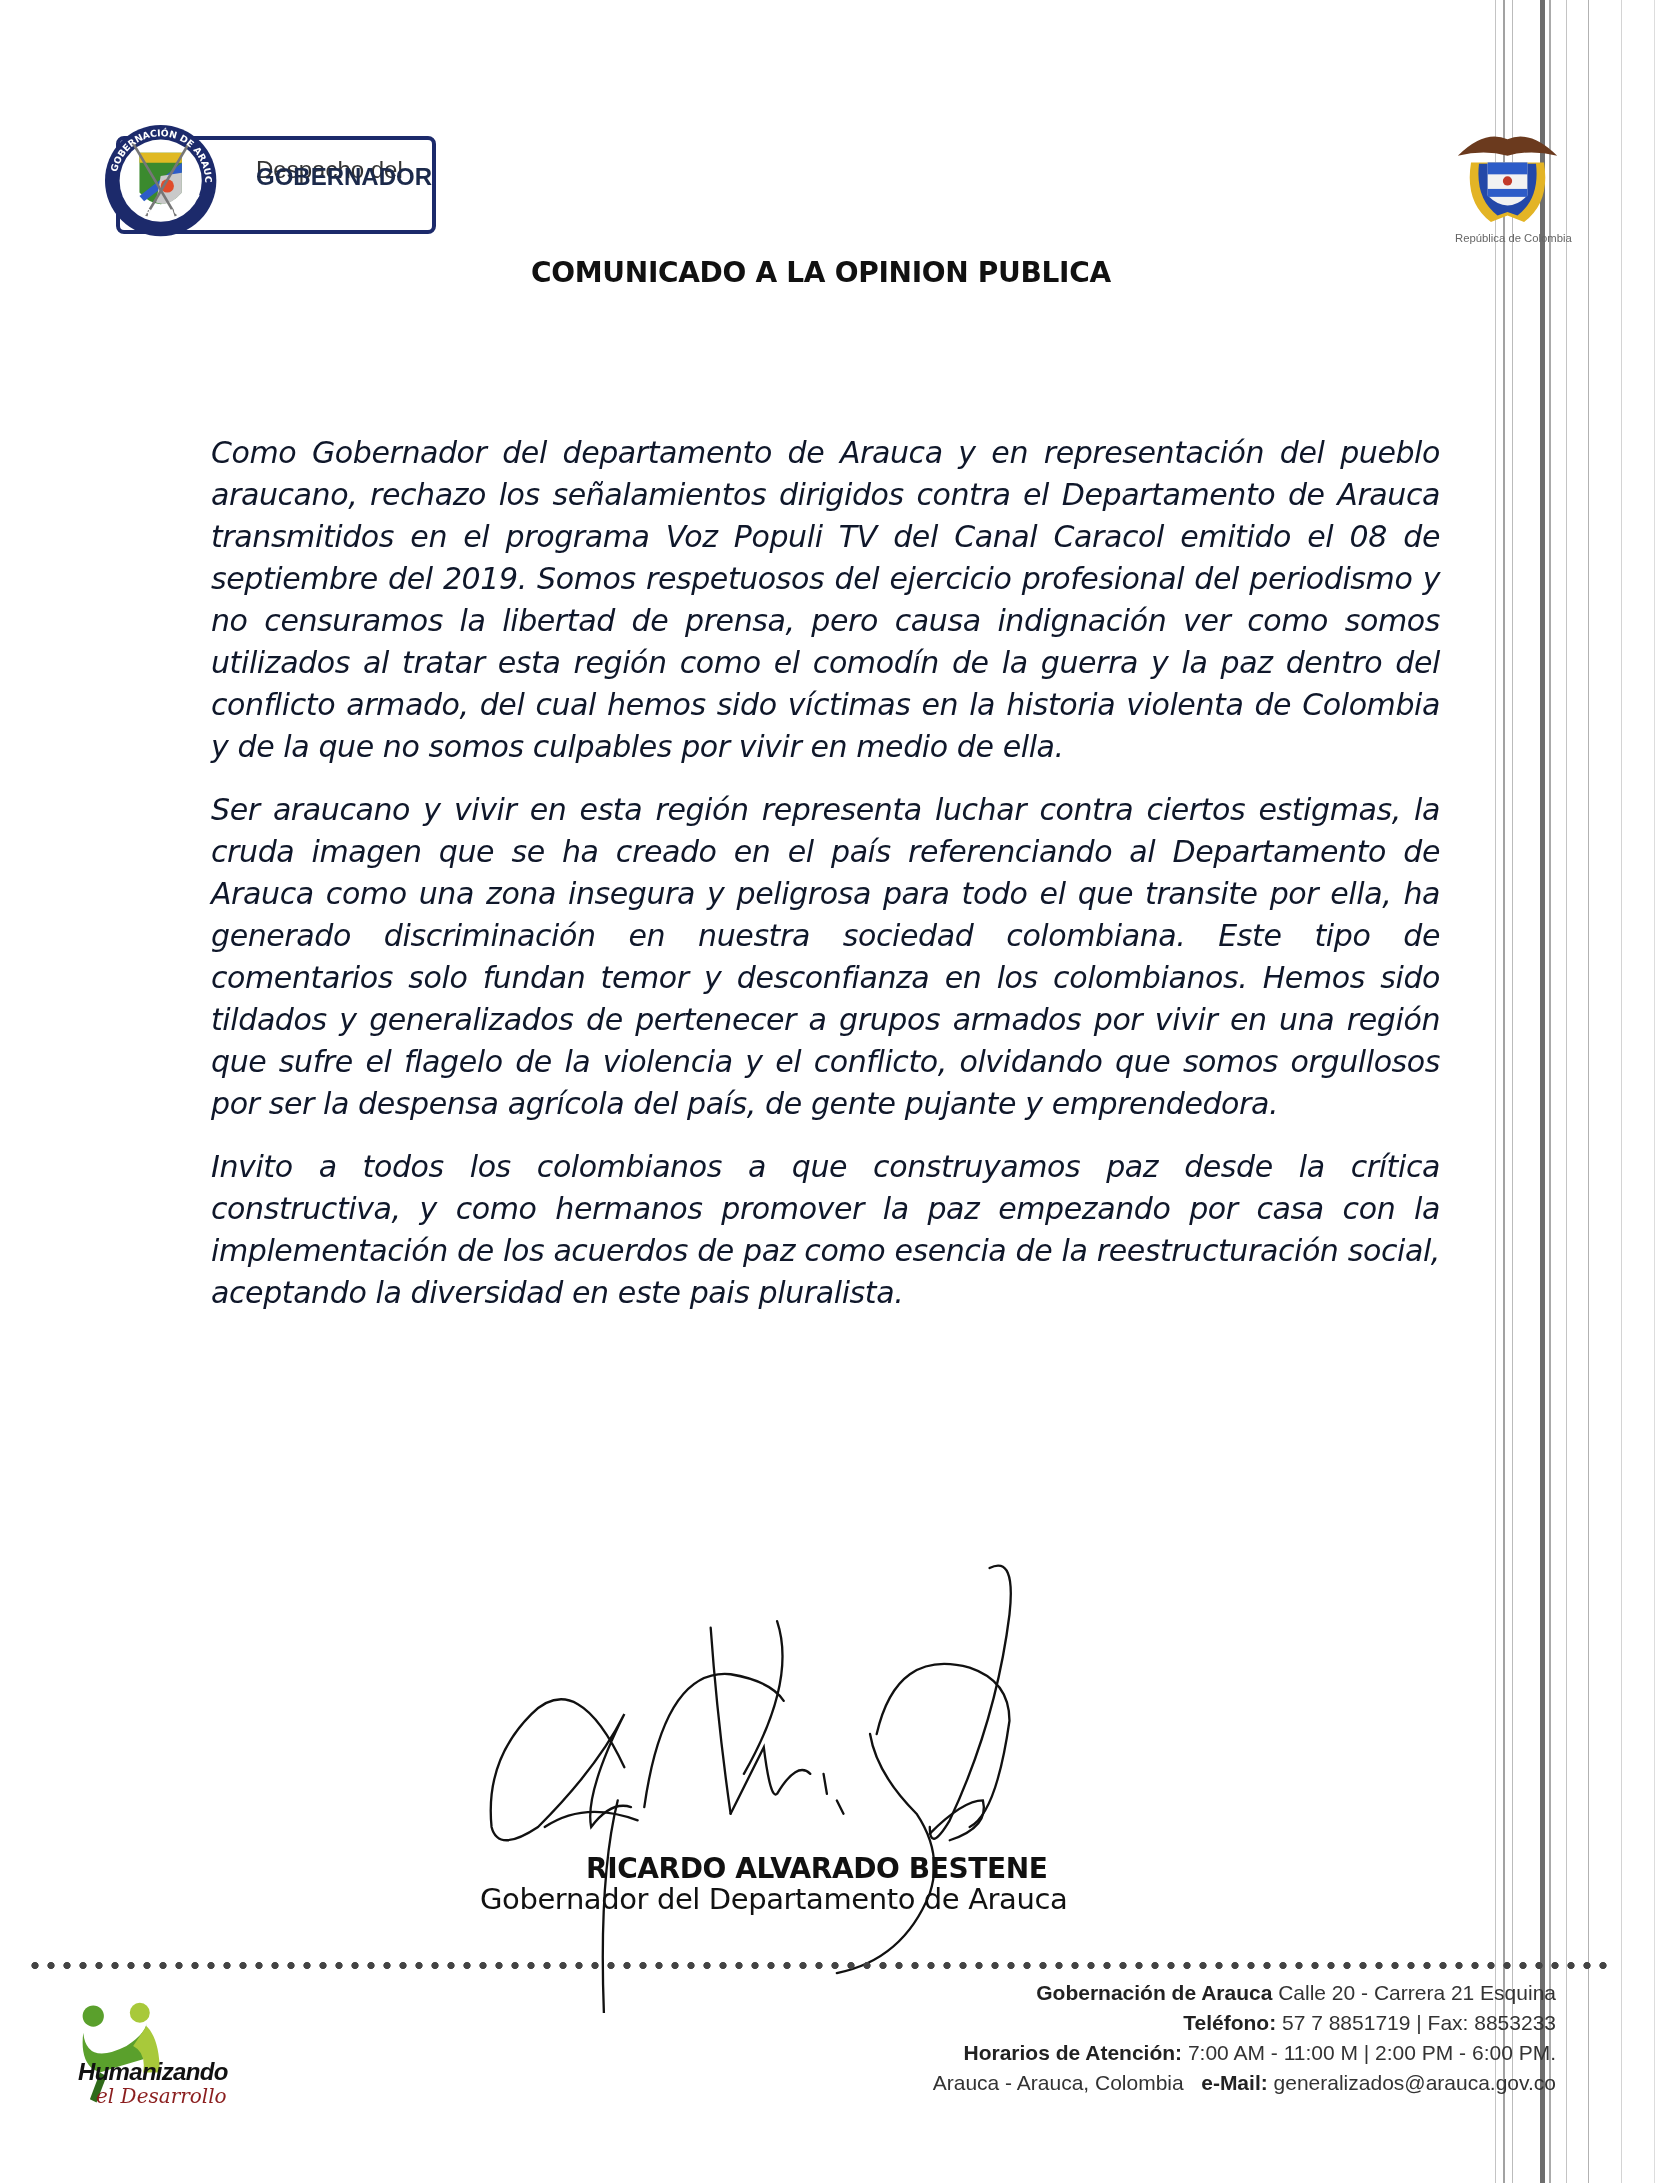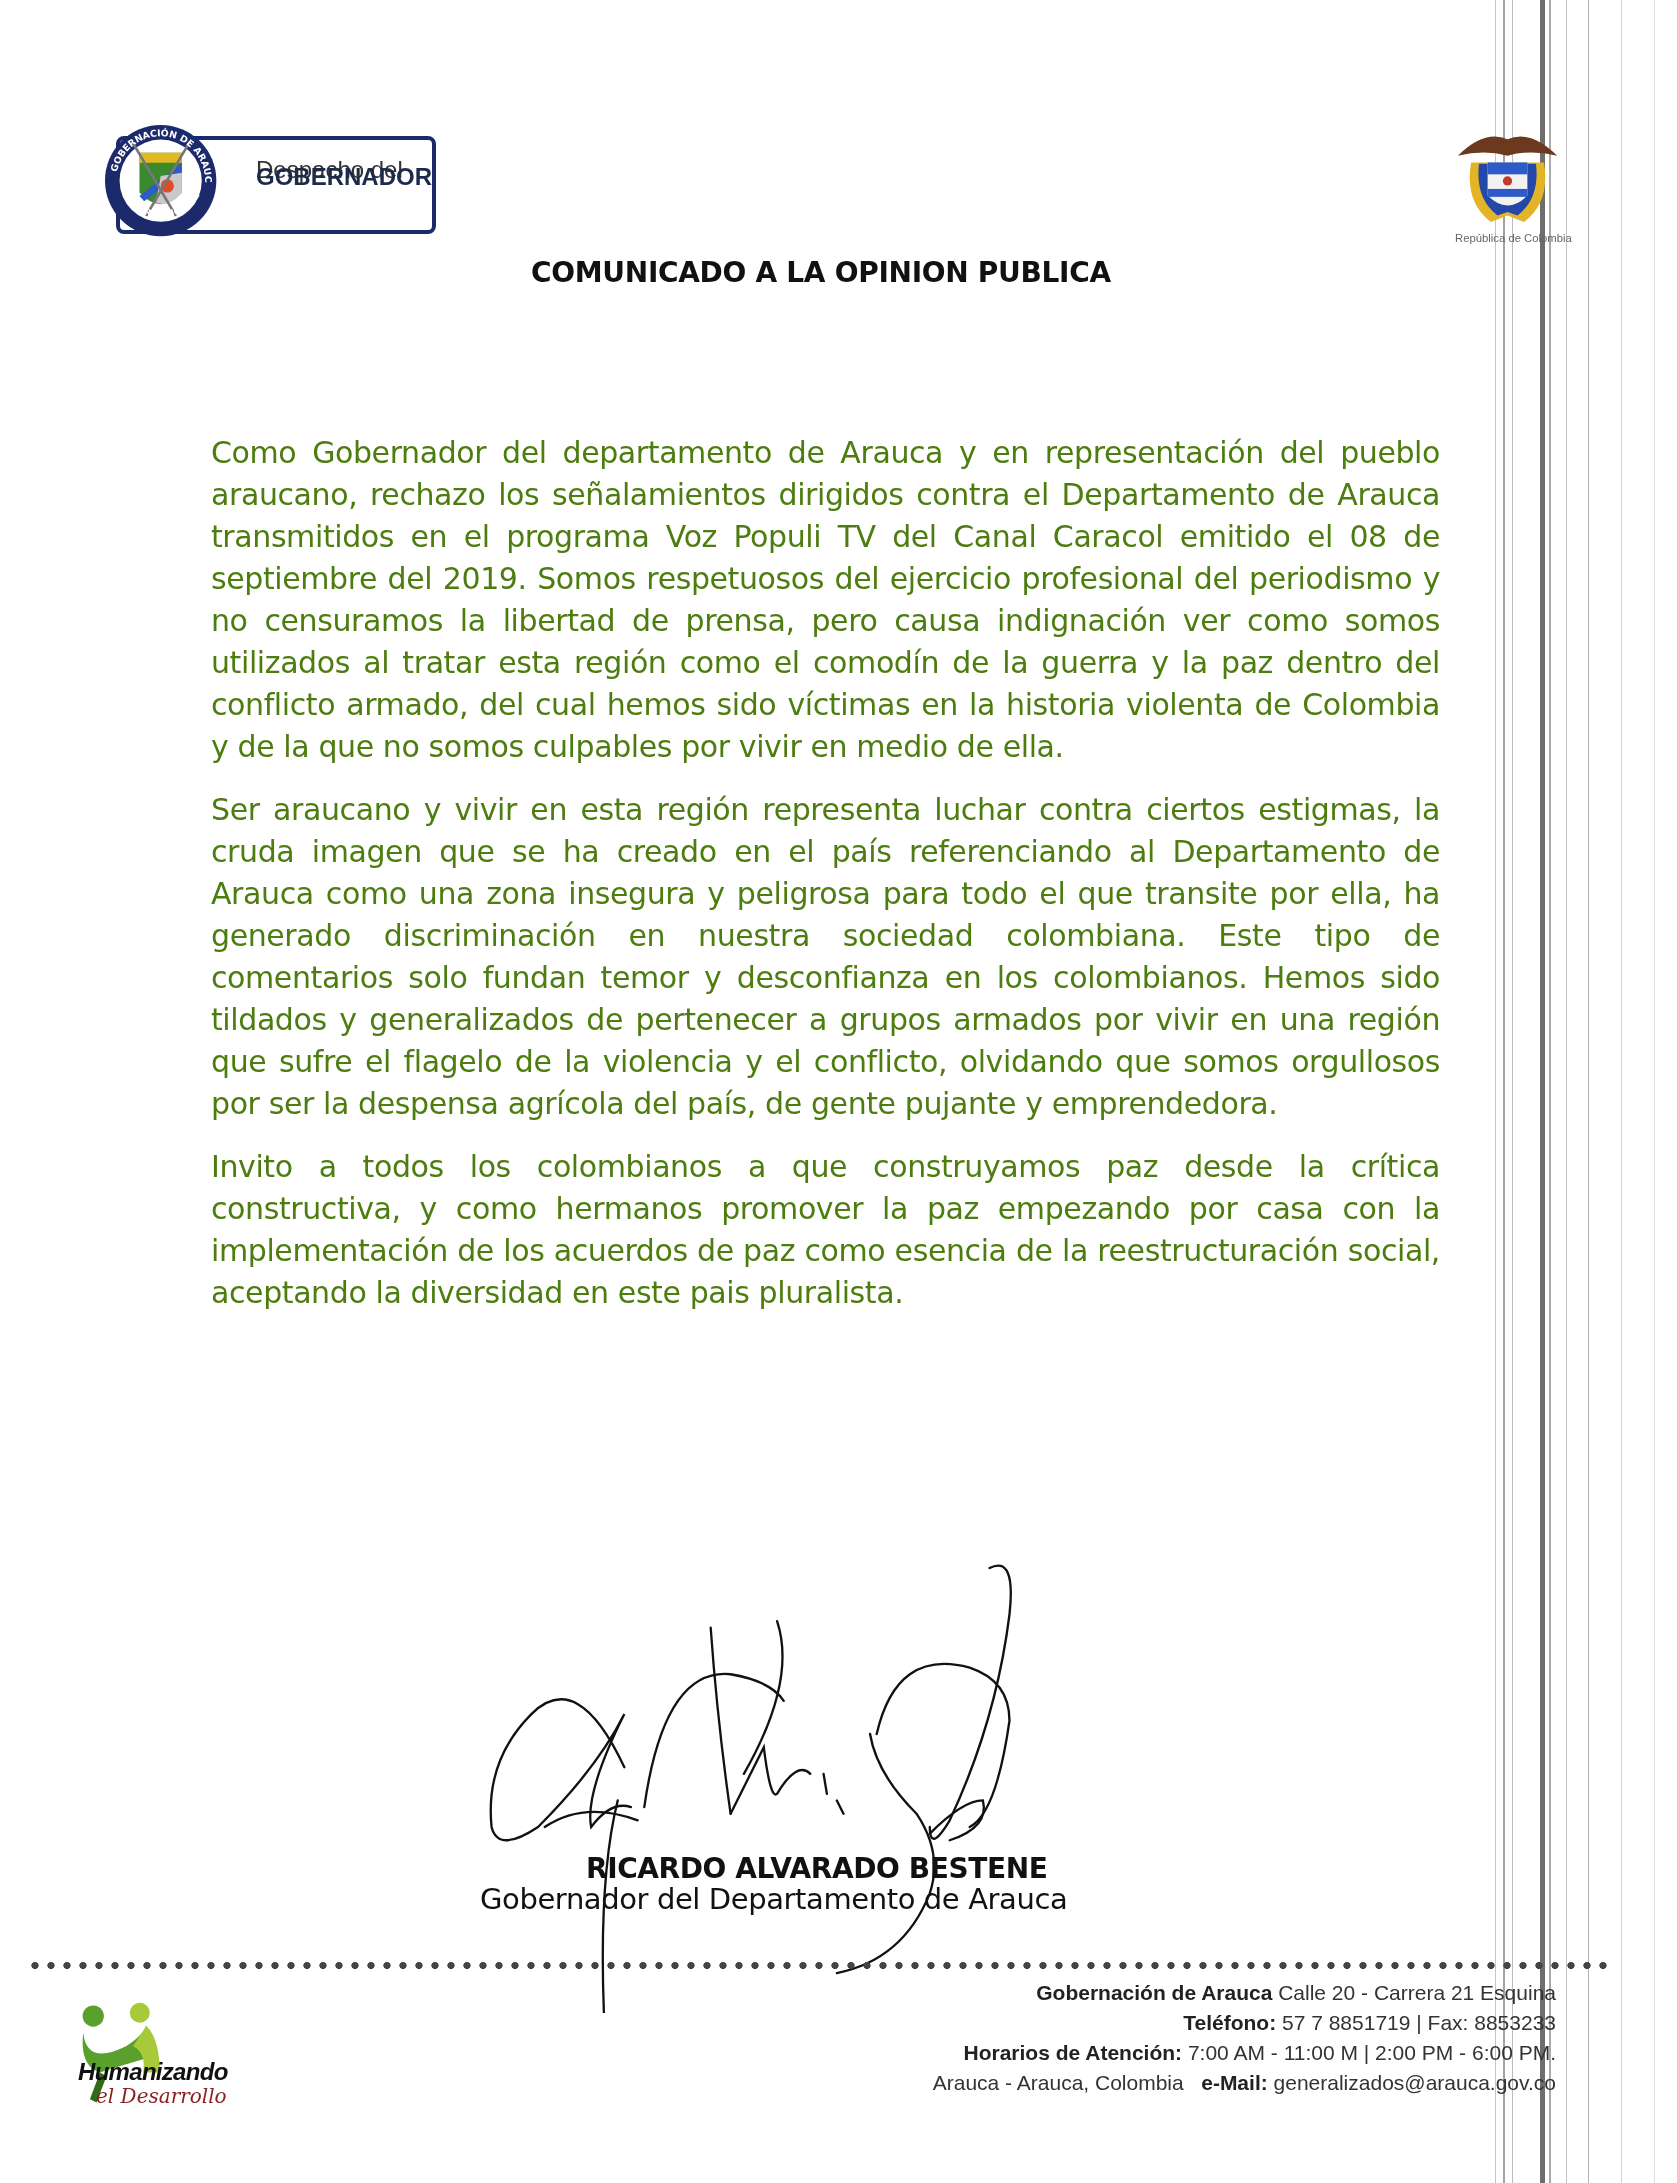--- a/index.html
+++ b/index.html
@@ -14,21 +14,21 @@
   .gov-logo .frame { position: absolute; left: 13.3px; top: 13.3px; width: 312px; height: 90px; border: 4px solid #1c2a6b; border-radius: 8px; background: #fff; }
   .gov-logo .seal { position: absolute; left: 0; top: 0; width: 116px; height: 116px; }
   .gov-logo .txt1 { position: absolute; left: 153px; top: 33px; font-family: "Liberation Sans", sans-serif; font-size: 24px; color: #333; }
   .gov-logo .txt2 { position: absolute; left: 153px; top: 40px; font-family: "Liberation Sans", sans-serif; font-size: 24px; font-weight: bold; color: #1c2a4b; }
 
   .coat { position: absolute; left: 1451px; top: 116px; width: 113px; height: 116px; }
   .coat-label { position: absolute; left: 1455px; top: 232px; font-family: "Liberation Sans", sans-serif; font-size: 11.3px; color: #666; text-align: right; }
 
   .title { position: absolute; left: 531px; top: 256px; width: 598px; font-family: "DejaVu Sans", sans-serif; font-weight: bold; font-size: 28px; letter-spacing: -0.3px; }
 
-  .body-text { position: absolute; left: 211px; top: 432px; width: 1229px; font-family: "DejaVu Sans", sans-serif; font-size: 30px; line-height: 42px; text-align: justify; color: #4d7c0f; letter-spacing: -0.4px; }
+  .body-text { position: absolute; left: 211px; top: 432px; width: 1229px; font-family: "DejaVu Sans", sans-serif; font-size: 30px; line-height: 42px; text-align: justify; color: #0f172a; letter-spacing: -0.4px; font-style: italic; }
   .body-text p { margin: 0 0 21px 0; }
 
   .signature { position: absolute; left: 465px; top: 1548px; width: 664px; height: 465px; pointer-events: none; }
   .signer-name { position: absolute; left: 586px; top: 1840px; font-family: "DejaVu Sans", sans-serif; font-weight: bold; font-size: 28px; letter-spacing: -0.4px; margin-top: 12px; }
   .signer-role { position: absolute; left: 480px; top: 1882px; font-family: "DejaVu Sans", sans-serif; font-size: 29px; letter-spacing: -0.4px; }
 
   .dots { position: absolute; left: 26.6px; top: 1961px; width: 1584px; height: 9.3px;
           background-image: radial-gradient(circle, #444 3.3px, transparent 4px); background-size: 16px 9.3px; background-repeat: repeat-x; }
 
   .hum-logo { position: absolute; left: 60px; top: 1986px; width: 133px; height: 130px; }

